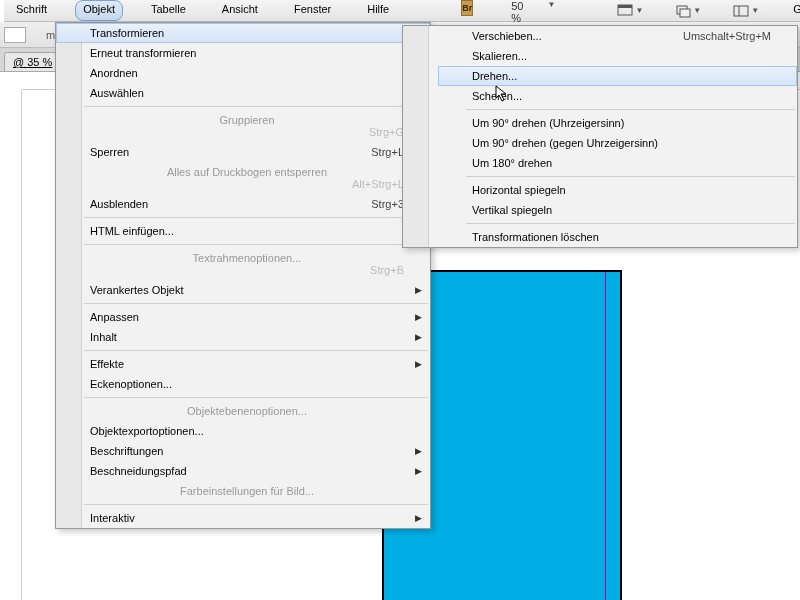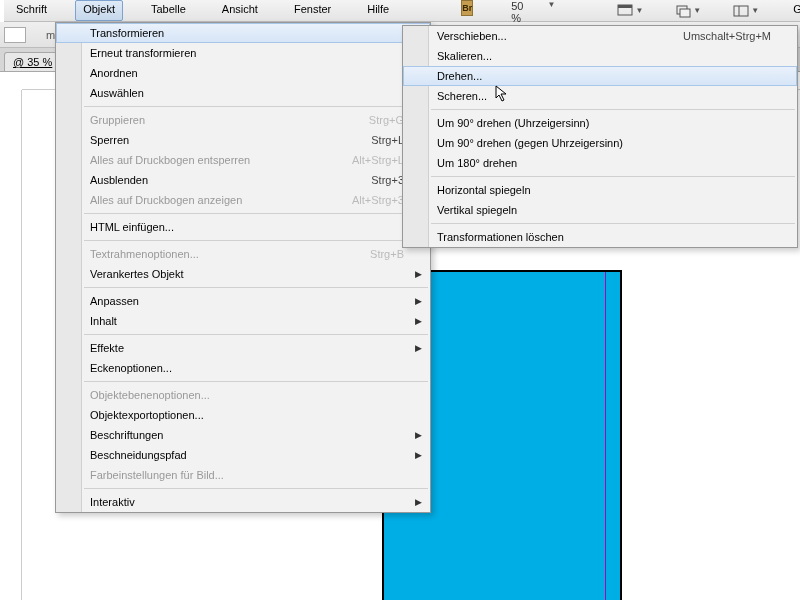--- a/index.html
+++ b/index.html
@@ -1,20 +1,20 @@
 <!DOCTYPE html>
 <html><head>
 <meta charset="utf-8">
 <style>
   * { box-sizing: border-box; font-family: Tahoma, Arial, sans-serif; font-size: 11px; }
   body { margin: 0; width: 800px; height: 600px; background: #fff; overflow: hidden; position: relative; }
   
   .menubar { position: absolute; top: 0; left: 4px; right: 0; height: 22px; background: linear-gradient(#f4f4f4, #e4e4e4); border-bottom: 1px solid #bcbcbc; display: flex; padding: 0 4px; gap: 20px; }
   .menubar-item { padding: 3px 8px; cursor: default; }
-  .menubar-item.active { background: linear-gradient(#dfeaf6, #c6d8ec); border: 1px solid #7da2ce; border-radius: 2px; padding: 2px 7px; }
+  .menubar-item.active { background: linear-gradient(#dfeaf6, #c6d8ec); border: 1px solid #7da2ce; border-radius: 8px; padding: 2px 7px; }
   .bridge-btn { display: inline-flex; align-items: center; justify-content: center; width: 40px; height: 16px; background: #c69c50; color: #3b2a00; font-weight: bold; font-size: 9px; margin: 0 8px; border: 1px solid #8f7336; }
   .zoom-label { margin-left: 10px; color: #333; }
   .zoom-caret { margin-left: 4px; font-size: 8px; color: #555; }
   .menubar-sep { width: 1px; height: 18px; background: #bcbcbc; margin: 0 8px; }
   .tool-icon { display: inline-flex; align-items: center; gap: 2px; margin: 0 6px; color: #555; }
   .tool-icon svg { width: 16px; height: 14px; }
   .caret { font-size: 8px; color: #555; }
   .menubar-right { margin-left: auto; padding: 3px 8px; }
   
   .controlbar { position: absolute; top: 22px; left: 0; right: 0; height: 26px; background: linear-gradient(#efefef, #e2e2e2); border-bottom: 1px solid #bcbcbc; display: flex; align-items: center; padding-left: 4px; gap: 2px; }
@@ -26,25 +26,25 @@
   .tab { background: #e8e8e8; border: 1px solid #a8a8a8; border-bottom: none; padding: 3px 8px; margin-left: 4px; border-radius: 3px 3px 0 0; text-decoration: underline; }
   
   .ruler-h { position: absolute; top: 72px; left: 22px; right: 0; height: 18px; background: #fff; border-bottom: 1px solid #ccc; }
   .ruler-v { position: absolute; top: 90px; left: 0; width: 22px; bottom: 0; background: #fff; border-right: 1px solid #ccc; }
   .canvas { position: absolute; top: 90px; left: 22px; right: 0; bottom: 0; background: #fff; }
   .page { position: absolute; left: 360px; top: 180px; width: 240px; height: 420px; background: #00aee6; border: 2px solid #000; }
   .page::after { content: ""; position: absolute; right: 14px; top: 0; bottom: 0; width: 1px; background: #b300b3; }
   
   .dropdown { position: absolute; background: #f2f2f2; border: 1px solid #989898; box-shadow: 3px 3px 6px rgba(0,0,0,0.2); }
   .dd-main { top: 22px; left: 55px; width: 376px; }
-  .dd-sub { top: 25px; left: 402px; width: 396px; }
+  .dd-sub { top: 25px; left: 402px; width: 396px; padding-left: 35px; }
   .dd-leftbar { position: absolute; left: 0; top: 0; bottom: 0; width: 26px; background: #e8e8e8; border-right: 1px solid #d0d0d0; }
   .dd-item { position: relative; display: flex; align-items: center; padding: 4px 26px 4px 34px; cursor: default; }
   .dd-item.hl { background: linear-gradient(#e9f1fb, #d6e5f7); border: 1px solid #a8c6e8; padding: 3px 25px 3px 33px; }
-  .dd-item.dis { color: #999; }
+  .dd-item.dis { color: #999; flex-direction: column; }
   .dd-shortcut { margin-left: auto; color: #444; text-align: center; }
   .dd-item.dis .dd-shortcut { color: #bbb; }
   .dd-arrow { position: absolute; right: 8px; font-size: 9px; color: #333; }
   .dd-sep { height: 1px; background: #d0d0d0; margin: 3px 2px 3px 28px; }
   
   .cursor { position: absolute; top: 85px; left: 495px; width: 14px; height: 18px; pointer-events: none; }
 </style>
 </head>
 <body>
 
@@ -131,24 +131,20 @@
         <span class="dd-shortcut">Strg+L</span>
       </div>
       <div class="dd-item dis">
         <span>Alles auf Druckbogen entsperren</span>
         <span class="dd-shortcut">Alt+Strg+L</span>
       </div>
       <div class="dd-item">
         <span>Ausblenden</span>
         <span class="dd-shortcut">Strg+3</span>
       </div>
-      <div class="dd-item dis">
-        <span>Alles auf Druckbogen anzeigen</span>
-        <span class="dd-shortcut">Alt+Strg+3</span>
-      </div>
       <div class="dd-sep"></div>
       <div class="dd-item">
         <span>HTML einfügen...</span>
       </div>
       <div class="dd-sep"></div>
       <div class="dd-item dis">
         <span>Textrahmenoptionen...</span>
         <span class="dd-shortcut">Strg+B</span>
       </div>
       <div class="dd-item">

